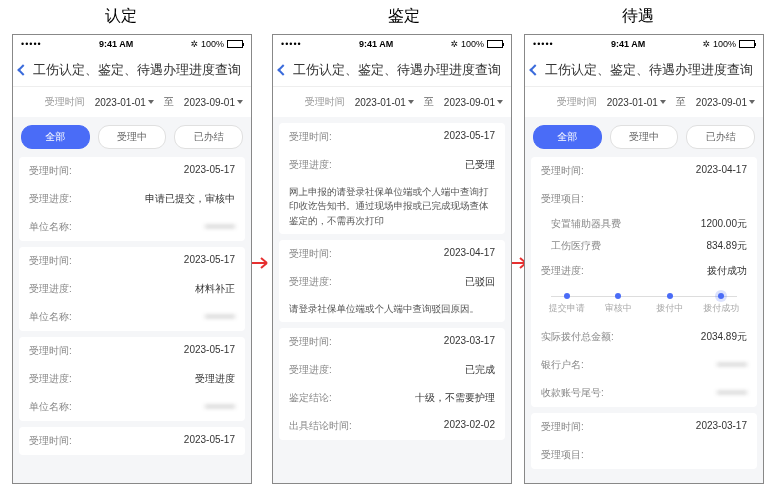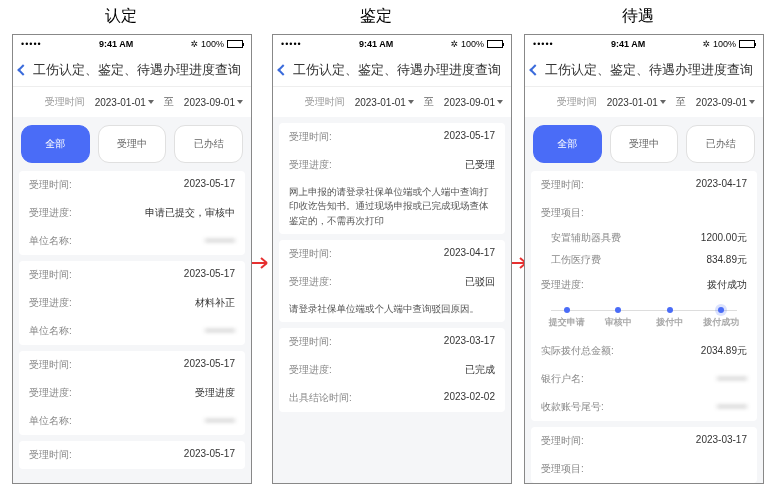--- a/index.html
+++ b/index.html
@@ -81,21 +81,21 @@
       border-top: 4px solid #666;
     }
     .tabs {
       display: flex;
       gap: 8px;
       padding: 8px;
       background: #f5f6f8;
     }
     .tab-pill {
       flex: 1;
-      height: 38px;
+      height: 24px;
       border-radius: 11px;
       display: flex;
       align-items: center;
       justify-content: center;
       font-size: 10px;
       background: #fff;
       color: #666;
       border: 1px solid #e0e0e0;
     }
     .tab-pill.active {
@@ -139,21 +139,21 @@
     }
     .sub-row .v { color: #333; }
     .timeline {
       display: flex;
       justify-content: space-between;
       padding: 8px 10px;
       font-size: 9px;
       color: #aaa;
       position: relative;
     }
-    .tl-step { text-align: center; flex: 1; position: relative; font-weight: bold; }
+    .tl-step { text-align: center; flex: 1; position: relative; }
     .tl-step::before {
       content:"";
       display: block;
       width: 6px; height: 6px;
       border-radius: 50%;
       background: #ccc;
       margin: 0 auto 3px;
     }
     .tl-step.done::before { background: #4a6cf7; }
     .tl-step.current::before { background: #4a6cf7; box-shadow: 0 0 0 3px rgba(74,108,247,0.2); }
@@ -167,21 +167,21 @@
       position: absolute;
       width: 22px;
       height: 14px;
     }
     .arrow svg { width: 100%; height: 100%; }
   </style>
 </head>
 <body>
 
 <div class="label-outside" style="left:105px">认定</div>
-<div class="label-outside" style="left:360px">鉴定</div>
+<div class="label-outside" style="left:388px">鉴定</div>
 <div class="label-outside" style="left:622px">待遇</div>
 
 <div class="arrow" style="left:251px; top:256px">
   <svg viewBox="0 0 22 14">
       <path d="M0 7 H16 M16 7 L10 2 M16 7 L10 12" stroke="#e63030" stroke-width="2" fill="none"></path>
     </svg>
 </div>
 <div class="arrow" style="left:510px; top:256px">
   <svg viewBox="0 0 22 14">
       <path d="M0 7 H16 M16 7 L10 2 M16 7 L10 12" stroke="#e63030" stroke-width="2" fill="none"></path>
@@ -323,20 +323,24 @@
     <div class="card">
       <div class="row">
           <span class="k">受理时间:</span>
           <span class="v">2023-03-17</span>
         </div>
       <div class="row">
           <span class="k">受理进度:</span>
           <span class="v">已完成</span>
         </div>
       <div class="row">
+          <span class="k">鉴定结论:</span>
+          <span class="v">十级，不需要护理</span>
+        </div>
+      <div class="row">
           <span class="k">出具结论时间:</span>
           <span class="v">2023-02-02</span>
         </div>
     </div>
   </div>
 </div>
 
 <div class="phone" style="left:524px">
   <div class="status-bar">
     <span class="status-dots">•••••</span>

